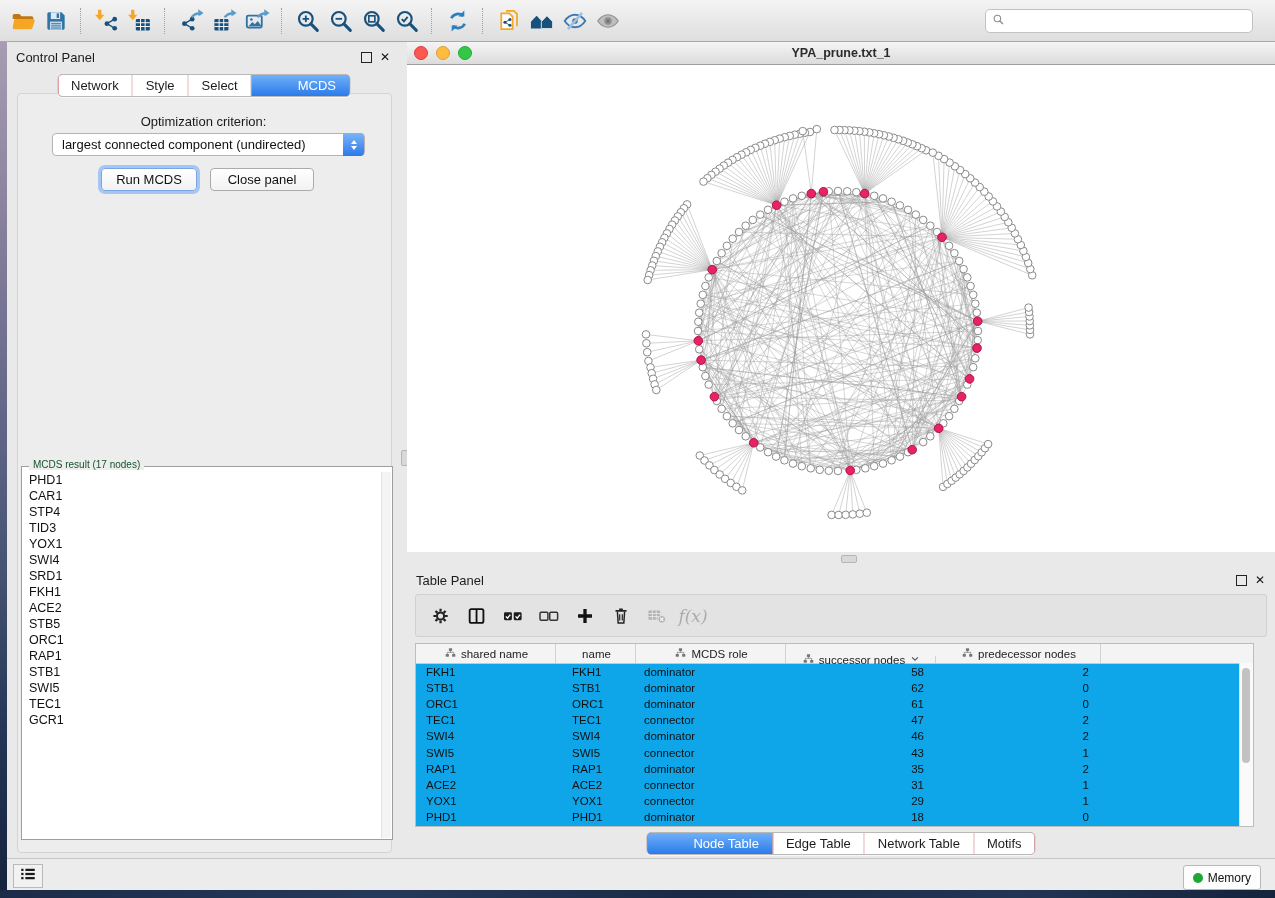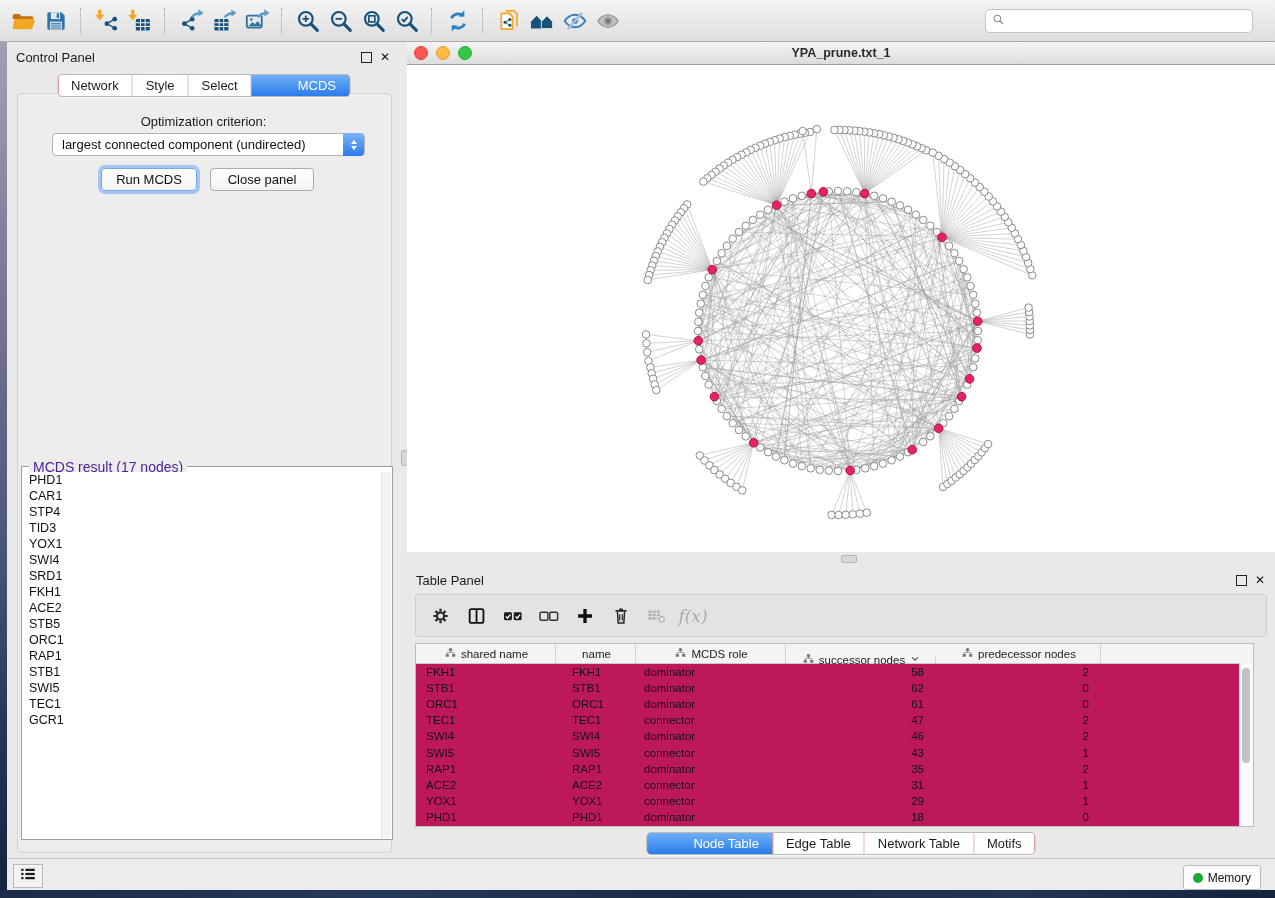--- a/index.html
+++ b/index.html
@@ -40,21 +40,21 @@
     padding-left:9px;}
   #criterion-stepper{position:absolute;right:0;top:-1px;width:21px;height:23px;border-radius:0 4px 4px 0;
     background:linear-gradient(#7cb5f9,#2c79ea);display:flex;flex-direction:column;align-items:center;justify-content:center;gap:2px;}
   .tri-up{width:0;height:0;border-left:3.5px solid transparent;border-right:3.5px solid transparent;border-bottom:4.5px solid #fff;}
   .tri-dn{width:0;height:0;border-left:3.5px solid transparent;border-right:3.5px solid transparent;border-top:4.5px solid #fff;}
   .mac-btn{position:absolute;height:23px;background:linear-gradient(#fff,#f2f2f2);border:1px solid #ababab;
     border-radius:4px;font-size:13px;color:#111;display:flex;align-items:center;justify-content:center;box-sizing:border-box;}
   #run-btn{left:94px;top:126px;width:96px;box-shadow:0 0 0 3px rgba(105,165,250,.55);border-color:#79a4e6;}
   #close-panel-btn{left:203px;top:126px;width:104px;}
   #mcds-group{left:14px;top:424px;width:370px;height:372px;border:1px solid #9e9e9e;background:#fff;}
-  #mcds-group-title{position:absolute;left:7px;top:-8px;background:#ededed;padding:0 4px;font-size:14px;color:#4c1d95;}
+  #mcds-group-title{position:absolute;left:7px;top:-8px;background:#ededed;padding:0 4px;font-size:10px;color:#14532d;}
   #mcds-list{position:absolute;left:1px;top:5px;right:10px;bottom:1px;overflow:hidden;background:#fff;}
   .mcds-item{font-size:12.5px;color:#111;line-height:16px;padding-left:6px;}
   #mcds-scroll{position:absolute;right:1px;top:5px;width:9px;bottom:1px;background:#f4f4f4;border-left:1px solid #e2e2e2;}
   
   #v-split{left:400px;top:42px;width:7px;height:816px;background:#e9e9e9;border-right:1px solid #a6a6a6;}
   #v-split-handle{position:absolute;left:1px;top:408px;width:5px;height:14px;background:#d8d8d8;border:1px solid #b5b5b5;border-radius:2px;}
   #h-split{left:407px;top:552px;width:868px;height:13px;background:#e9e9e9;}
   #h-split-handle{position:absolute;left:50%;top:3px;width:14px;height:6px;background:#d8d8d8;border:1px solid #b5b5b5;border-radius:2px;}
   
   #net-frame{left:407px;top:42px;width:868px;height:510px;background:#fff;}
@@ -64,21 +64,21 @@
   .tl.red{background:#fc5753;border:0.5px solid #df3e38;margin-left:7px;}
   .tl.yellow{background:#fdbc40;border:0.5px solid #de9f34;}
   .tl.green{background:#33c748;border:0.5px solid #27aa35;}
   #net-title{position:absolute;left:0;right:0;text-align:center;font-size:12.5px;font-weight:bold;color:#2b2b2b;}
   #net-canvas{width:868px;height:488px;display:block;}
   
   #table-panel{left:407px;top:565px;width:868px;height:293px;background:#e9e9e9;box-sizing:border-box;}
   #tp-toolbar{position:absolute;left:8px;top:29px;right:8px;height:43px;background:#e3e3e3;
     border:1px solid #d0d0d0;border-radius:3px;display:flex;align-items:center;padding-left:10px;box-sizing:border-box;gap:6px;text-align:center;}
   .tp-icon{width:30px;height:30px;display:flex;align-items:center;justify-content:center;}
-  #tbl{position:absolute;left:8px;top:78px;right:21px;height:184px;background:#be185d;border:1px solid #bdbdbd;box-sizing:border-box;overflow:hidden;}
+  #tbl{position:absolute;left:8px;top:78px;right:21px;height:184px;background:#0ea5e9;border:1px solid #bdbdbd;box-sizing:border-box;overflow:hidden;}
   #tbl-header{display:flex;height:19px;background:#f4f4f4;border-bottom:1px solid #c9c9c9;}
   .th{display:flex;align-items:center;gap:5px;font-size:11.5px;color:#222;border-right:1px solid #d2d2d2;
     box-sizing:border-box;padding:0 4px 0 6px;justify-content:center;}
   .tr{display:flex;height:16.1px;align-items:center;}
   .td{font-size:11.5px;color:#111;box-sizing:border-box;white-space:nowrap;overflow:hidden;}
   .td.left{padding-left:10px;text-align:left;}
   .td.name-pad{padding-left:16px;}
   .td.role-pad{padding-left:8px;}
   .td.right{text-align:right;padding-right:12px;}
   #tbl-scroll{position:absolute;right:0;top:19px;width:13px;bottom:0;background:#fafafa;border-left:1px solid #e3e3e3;}

